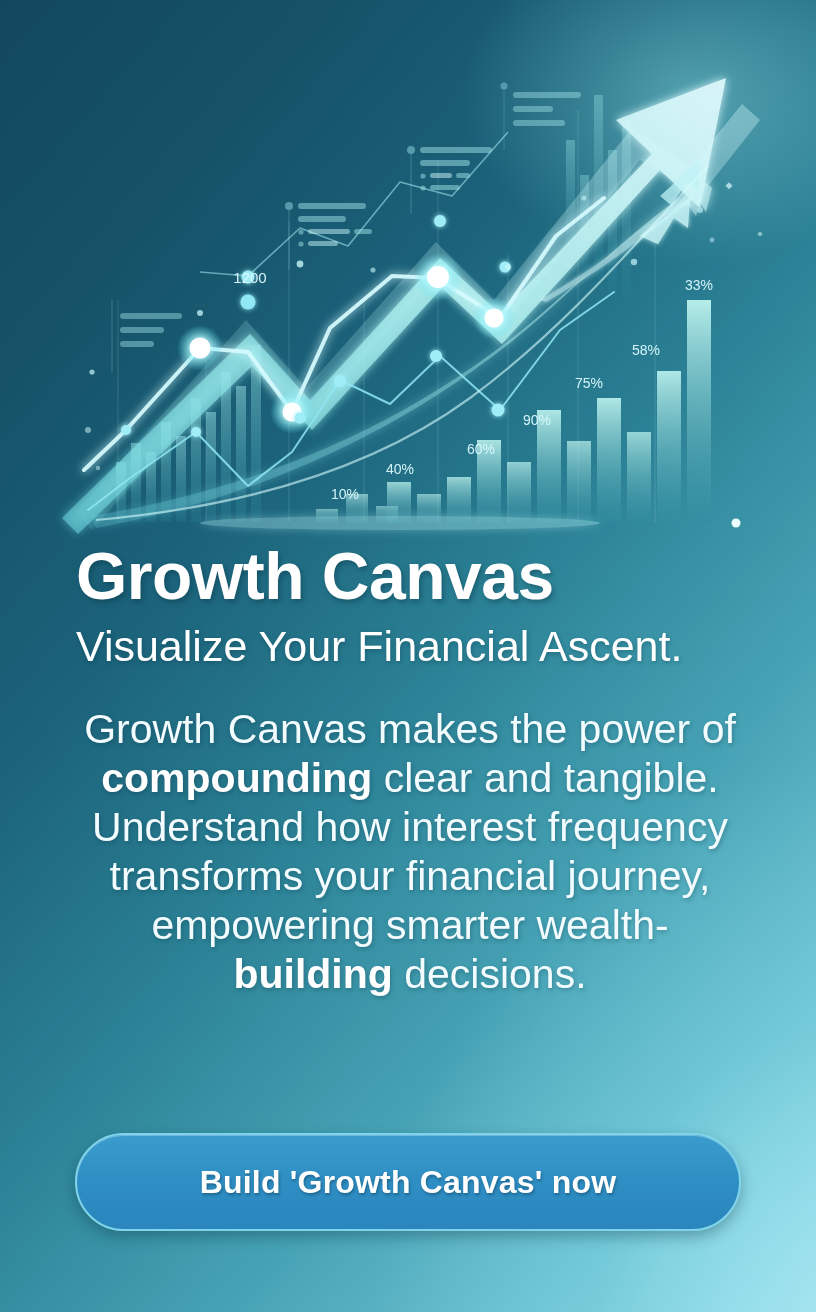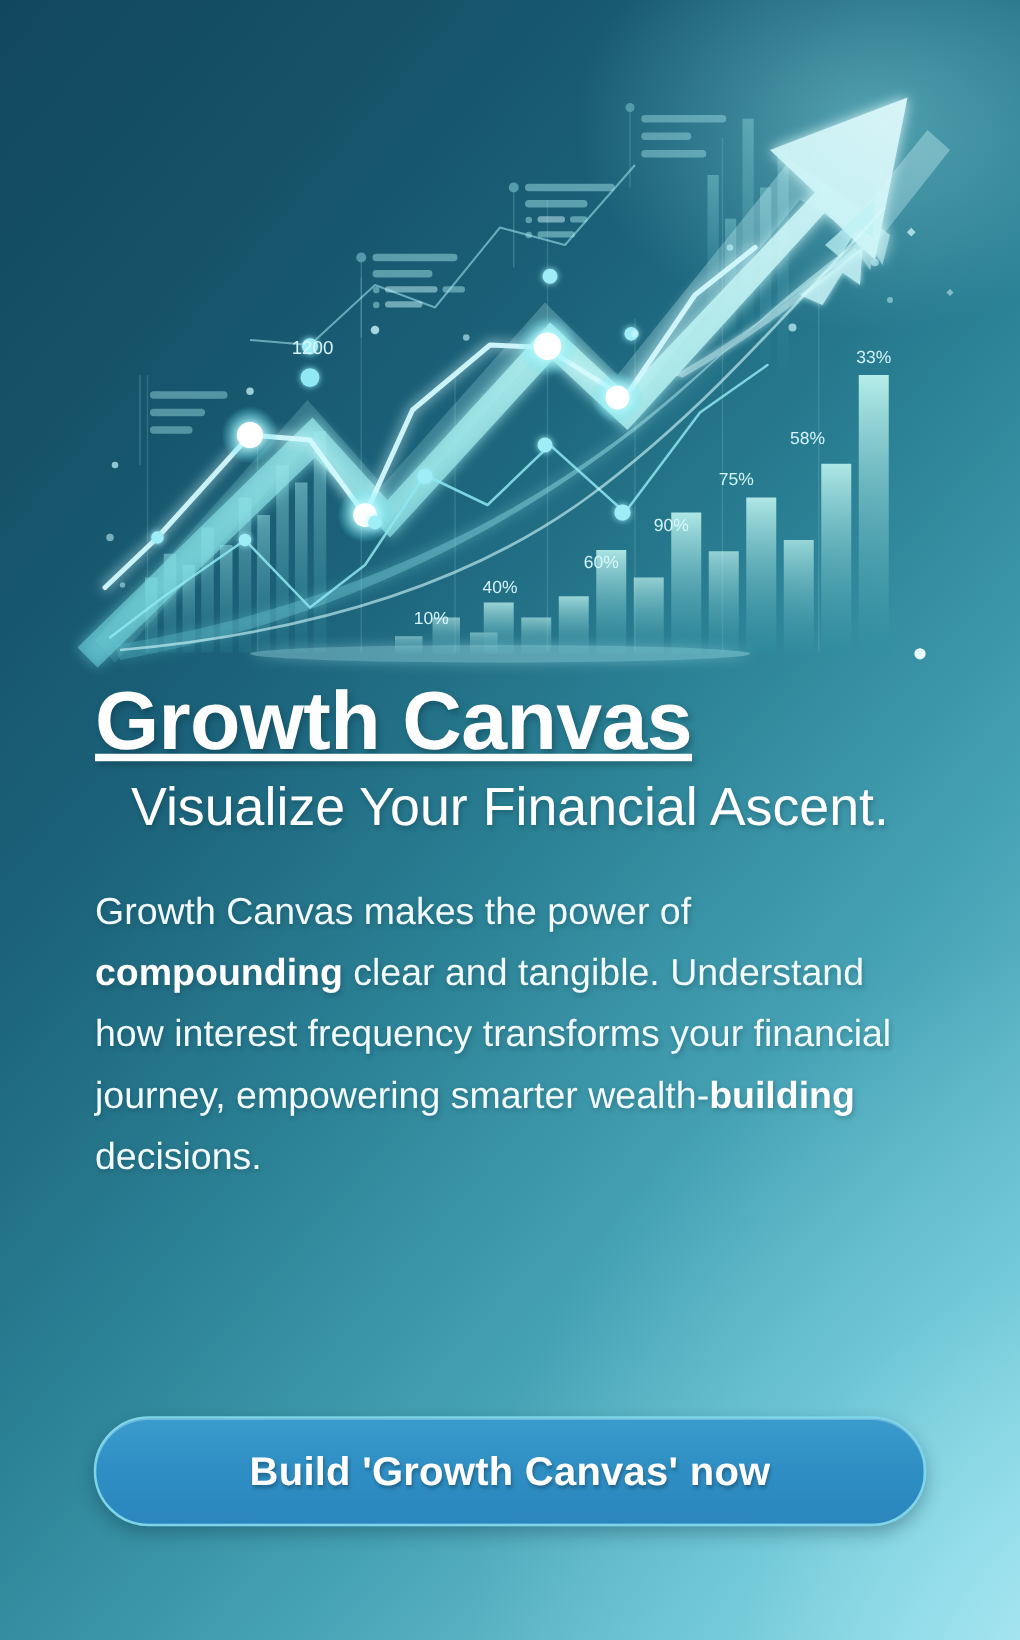--- a/index.html
+++ b/index.html
@@ -37,54 +37,53 @@
   }
   .title {
     margin: 0;
     padding: 0 0 0 76px;
     font-size: 66px;
     line-height: 80px;
     font-weight: bold;
     color: #ffffff;
     letter-spacing: -0.5px;
     text-shadow: 2px 3px 5px rgba(6,48,64,0.38);
-    text-decoration: underline;
   }
   .subtitle {
     margin: 4px 0 0 0;
     padding: 0 76px 0 76px;
     font-size: 43px;
     line-height: 53px;
     font-weight: normal;
     color: #ffffff;
     text-shadow: 1px 2px 4px rgba(6,48,64,0.33);
-    text-align: center;
   }
   .body-copy {
     margin: 32px 0 0 0;
     padding: 0 72px 0 76px;
-    font-size: 30px;
+    font-size: 41px;
     line-height: 49px;
     color: #f2fbfd;
     text-shadow: 1px 2px 4px rgba(6,48,64,0.30);
+    text-align: center;
   }
   .body-copy b { font-weight: bold; color: #ffffff; }
 
   
   #cta-wrap {
     position: absolute;
     left: 0;
     top: 1133px;
     width: 816px;
     display: flex;
     justify-content: center;
   }
   .cta-button {
     width: 666px;
-    height: 88px;
+    height: 98px;
     border-radius: 49px;
     border: 2px solid #7fd4ea;
     background: linear-gradient(180deg, #3a9ccd 0%, #2f8fc4 46%, #2a86bd 100%);
     color: #ffffff;
     font-size: 32px;
     font-weight: bold;
     letter-spacing: 0.2px;
     display: flex;
     align-items: center;
     justify-content: center;

